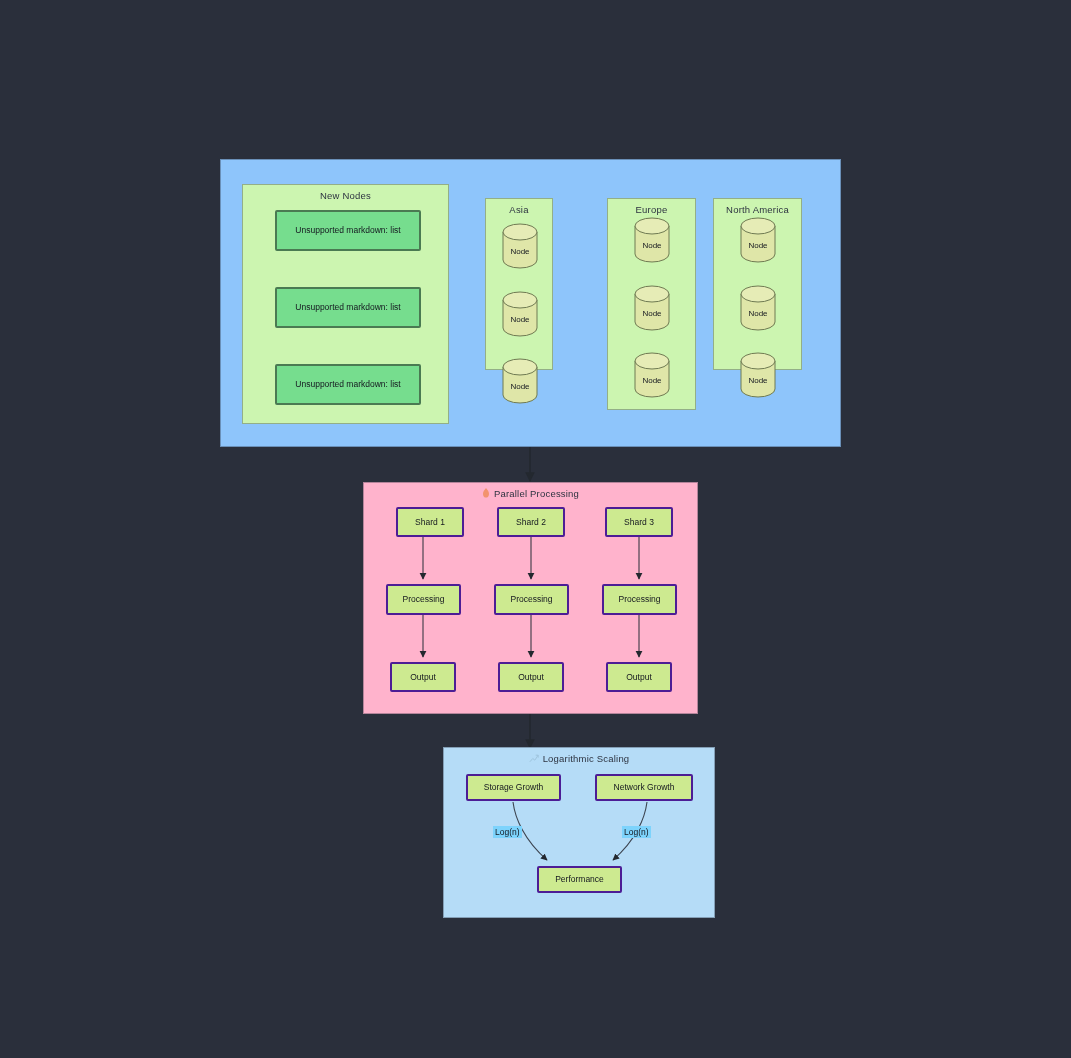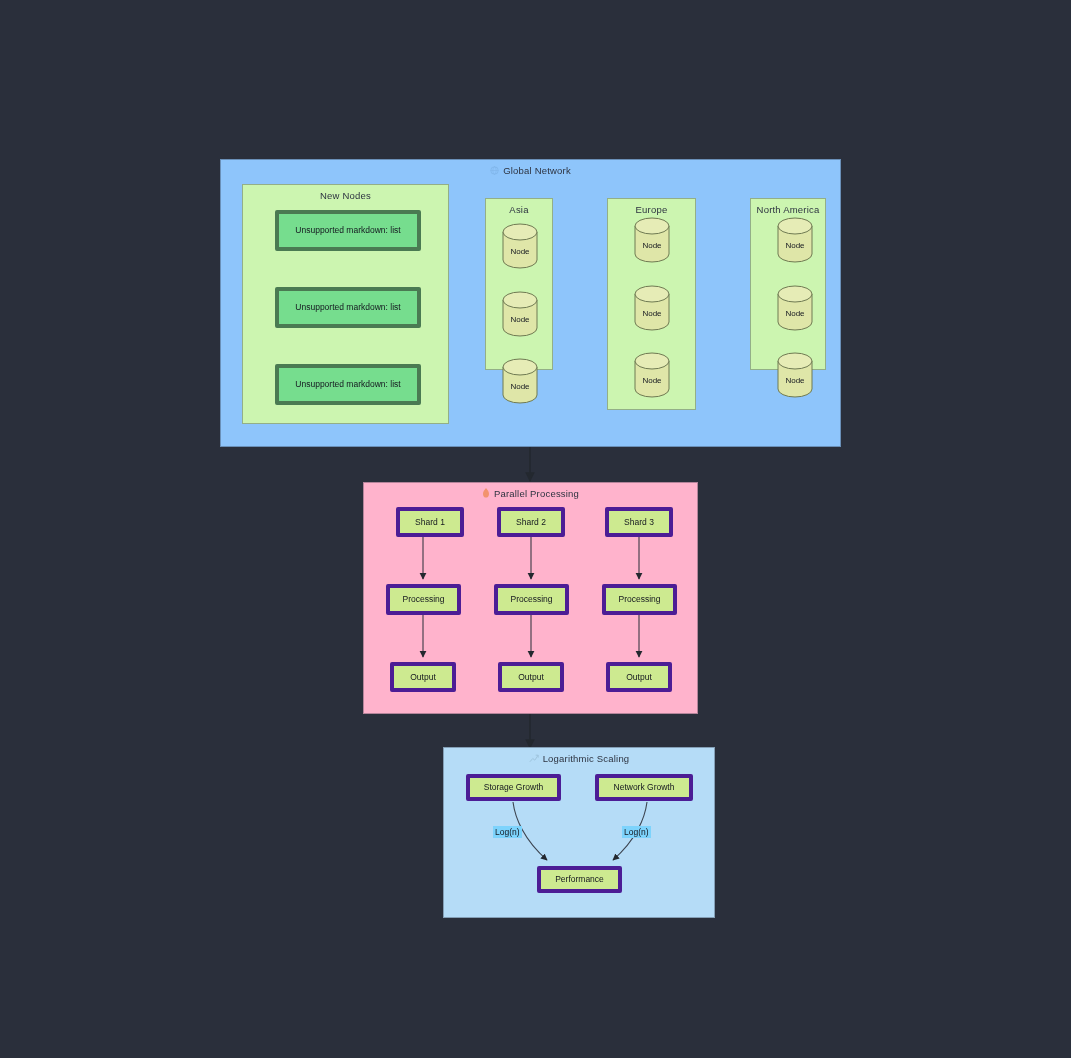--- a/index.html
+++ b/index.html
@@ -49,21 +49,21 @@
   .region-blue   { background: #8ec5fb; }
   .region-pink   { background: #ffb3cc; }
   .region-blue2  { background: #b5dcf7; }
   .region-green  { background: #ccf5b0; }
 
   
   .node-box {
     position: absolute;
     box-sizing: border-box;
     background: #cdea90;
-    border: 4px solid #4c1d95;
+    border: 2px solid #4c1d95;
     border-radius: 2px;
     display: flex;
     align-items: center;
     justify-content: center;
     text-align: center;
     font-size: 8.5px;
     line-height: 1.45;
     color: #14171f;
     padding: 2px 4px;
   }
@@ -134,29 +134,20 @@
         <path d="M0,0 L6,3 L0,6 z" fill="#23282f"></path>
       </marker>
     </defs>
 
     <line x1="530" y1="447" x2="530" y2="481" stroke="#23282f" stroke-width="1.6" marker-end="url(#arrowThin)"></line>
 
     <line x1="530" y1="714" x2="530" y2="748" stroke="#23282f" stroke-width="1.6" marker-end="url(#arrowThin)"></line>
   </svg>
 
   <div class="subgraph region-blue" style="left:220px; top:159px; width:621px; height:288px;">
-    <div class="subgraph-title">
-      <span class="t-icon">
-        <svg width="9" height="9" viewBox="0 0 12 12">
-          <circle cx="6" cy="6" r="5" fill="none" stroke="#7fb4e8" stroke-width="1"></circle>
-          <ellipse cx="6" cy="6" rx="2.2" ry="5" fill="none" stroke="#7fb4e8" stroke-width="0.8"></ellipse>
-          <line x1="1" y1="6" x2="11" y2="6" stroke="#7fb4e8" stroke-width="0.8"></line>
-        </svg>
-      </span><span>Global Network</span>
-    </div>
 
     <div class="subgraph region-green" style="left:21px; top:24px; width:207px; height:240px;">
       <div class="subgraph-title">New Nodes</div>
       <div class="node-box dark" style="left:32px; top:25px; width:146px; height:41px;">
         <span>Unsupported markdown: list</span>
       </div>
       <div class="node-box dark" style="left:32px; top:102px; width:146px; height:41px;">
         <span>Unsupported markdown: list</span>
       </div>
       <div class="node-box dark" style="left:32px; top:179px; width:146px; height:41px;">
@@ -207,21 +198,21 @@
       </div>
       <div class="db-node" style="left:24px; top:153px;">
         <svg width="40" height="46" viewBox="0 0 40 46">
           <path d="M3,9 L3,37 A17,8 0 0 0 37,37 L37,9 Z" fill="#dfe6a8" stroke="#6f7a52" stroke-width="1"></path>
           <ellipse cx="20" cy="9" rx="17" ry="8" fill="#e6ecb6" stroke="#6f7a52" stroke-width="1"></ellipse>
         </svg>
         <div class="db-label">Node</div>
       </div>
     </div>
 
-    <div class="subgraph region-green" style="left:529px; top:38px; width:76px; height:172px;">
+    <div class="subgraph region-green" style="left:492px; top:38px; width:89px; height:172px;">
       <div class="subgraph-title">North America</div>
       <div class="db-node" style="left:24px; top:18px;">
         <svg width="40" height="46" viewBox="0 0 40 46">
           <path d="M3,9 L3,37 A17,8 0 0 0 37,37 L37,9 Z" fill="#dfe6a8" stroke="#6f7a52" stroke-width="1"></path>
           <ellipse cx="20" cy="9" rx="17" ry="8" fill="#e6ecb6" stroke="#6f7a52" stroke-width="1"></ellipse>
         </svg>
         <div class="db-label">Node</div>
       </div>
       <div class="db-node" style="left:24px; top:86px;">
         <svg width="40" height="46" viewBox="0 0 40 46">

